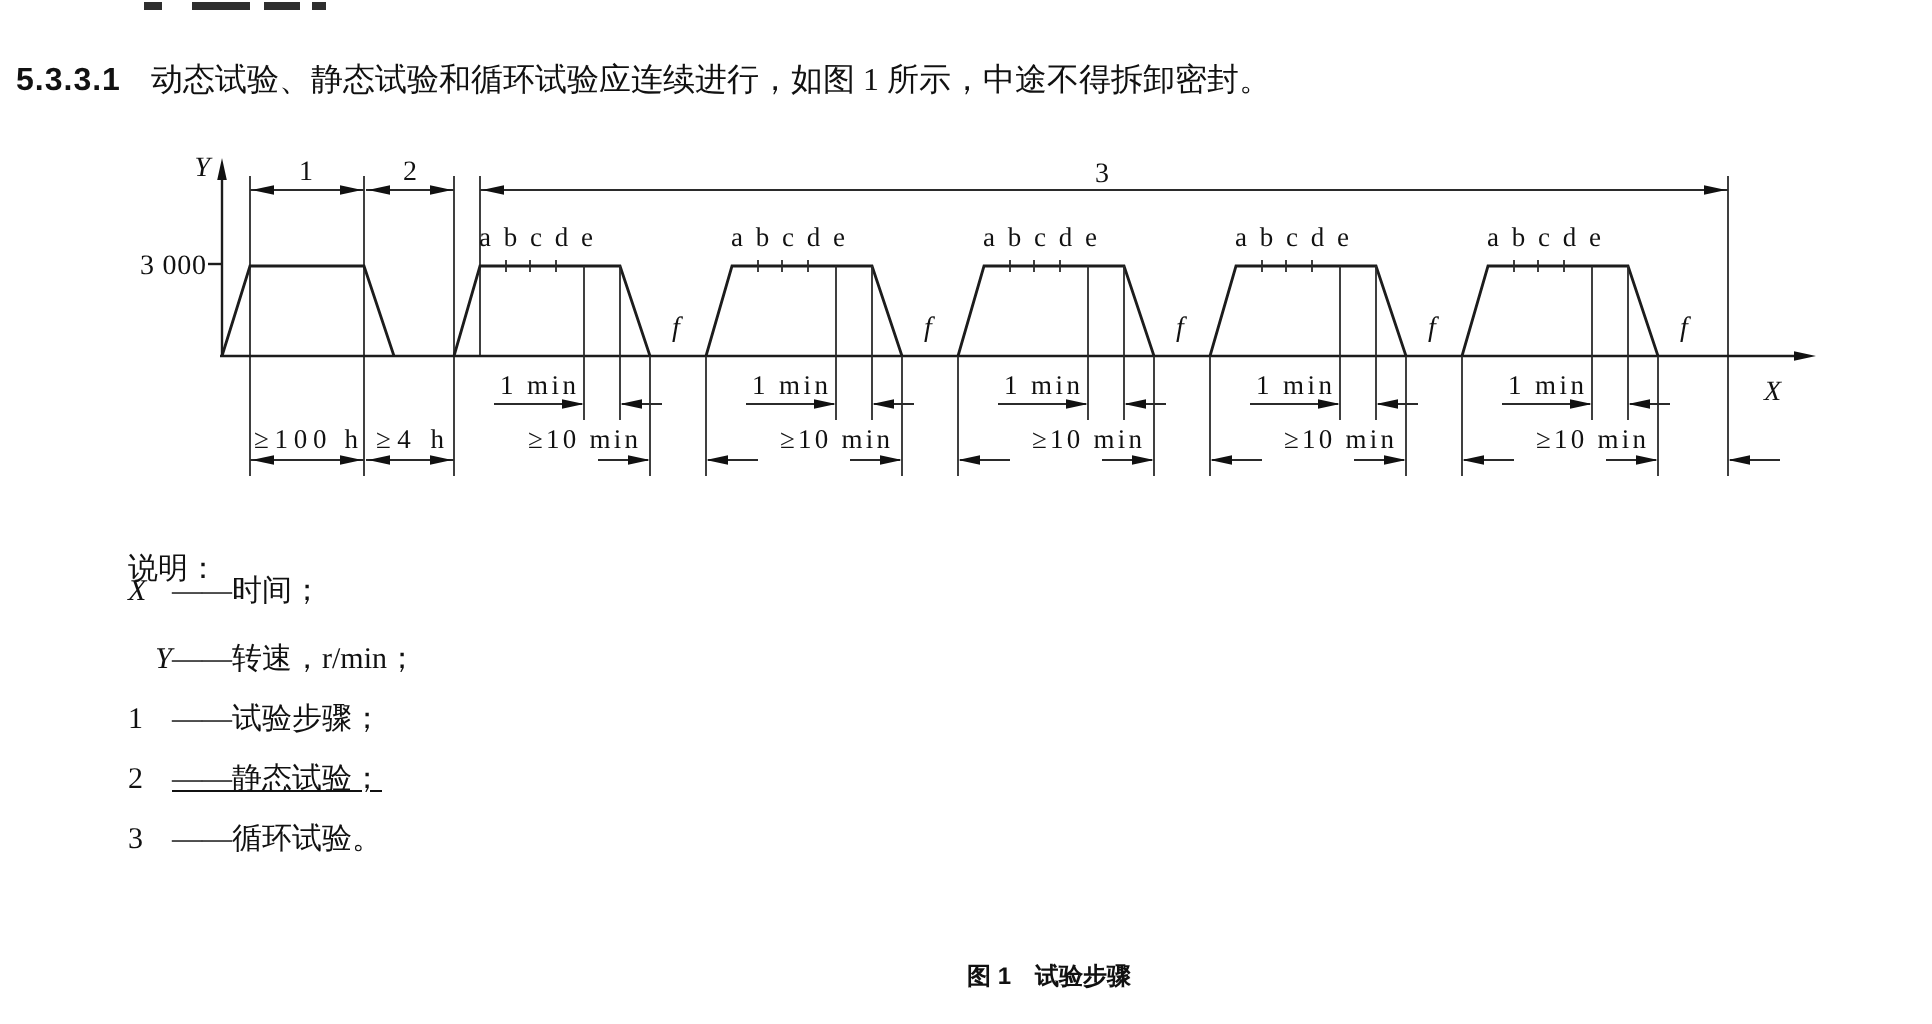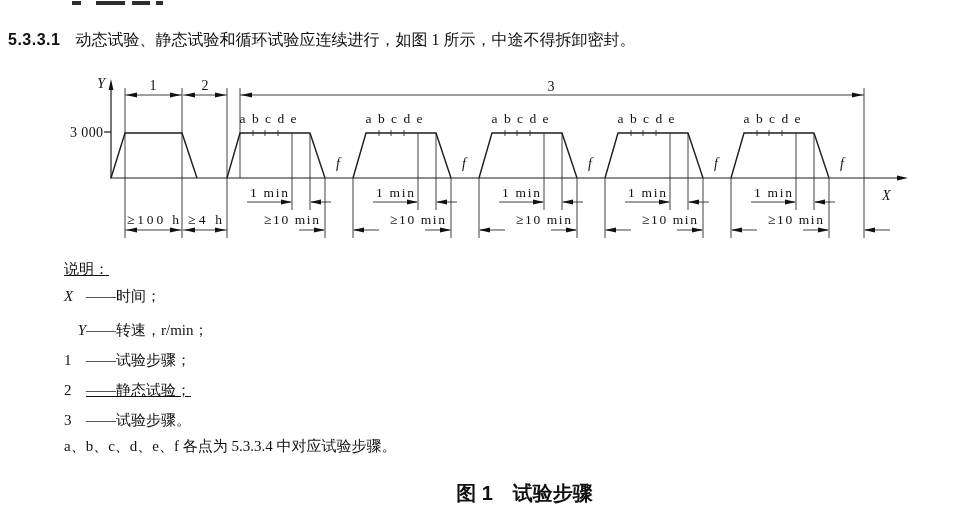--- a/index.html
+++ b/index.html
@@ -19,21 +19,21 @@
   .curve{fill:none;stroke:#1c1c1c;stroke-width:1.4;}
   .axis{stroke:#1c1c1c;stroke-width:1.2;fill:none;}
   .thin{stroke:#2b2b2b;stroke-width:0.9;fill:none;}
   .ah{fill:#111;stroke:none;}
   
   .legend-row{position:absolute;left:64px;font-size:15px;white-space:nowrap;line-height:17px;}
   .legend-row .term{display:inline-block;min-width:22px;}
   .legend-row.italic .term{font-style:italic;}
   
   .caption{position:absolute;left:0;right:0;top:480px;text-align:center;padding-left:36px;
-           font-family:"Liberation Sans","DejaVu Sans",sans-serif;font-weight:bold;font-size:20px;
+           font-family:"Liberation Sans","DejaVu Sans",sans-serif;font-weight:bold;font-size:12px;
            white-space:pre;margin-left:47px;}
 </style>
 </head>
 <body>
 
 <div class="page">
 
   <div>
     <span class="frag" style="left:72px;width:9px;"></span>
     <span class="frag" style="left:96px;width:29px;"></span>
@@ -198,24 +198,23 @@
         <path d="M688,202L699,199.6L699,204.4Z"></path>
         <path d="M703,230L692,227.6L692,232.4Z"></path>
         <path d="M731,230L742,227.6L742,232.4Z"></path>
         <path d="M796,202L785,199.6L785,204.4Z"></path>
         <path d="M814,202L825,199.6L825,204.4Z"></path>
         <path d="M829,230L818,227.6L818,232.4Z"></path>
         <path d="M864,230L875,227.6L875,232.4Z"></path>
       </g>
   </svg>
 
-  <div class="legend-row" style="top:261px;text-decoration:underline;">说明：</div>
+  <div class="legend-row" style="top:277px;">说明：</div>
   <div id="legend-items">
       <div class="legend-row italic" style="top: 288px;"><span class="term">X</span><span>——时间；</span></div>
       <div class="legend-row italic" style="top: 322px; text-align: right;"><span class="term">Y</span><span>——转速，r/min；</span></div>
       <div class="legend-row" style="top: 352px;"><span class="term">1</span><span>——试验步骤；</span></div>
       <div class="legend-row" style="top: 382px; text-decoration: underline;"><span class="term">2</span><span>——静态试验；</span></div>
-      <div class="legend-row" style="top: 412px;"><span class="term">3</span><span>——试验步骤。</span></div>
+      <div class="legend-row" style="top: 412px;"><span class="term">3</span><span>——循环试验。</span></div>
     </div>
-  <div class="legend-row" style="top:438px;">a、b、c、d、e、f 各点为 5.3.3.4 中对应试验步骤。</div>
 
   <div class="caption">图 1　试验步骤</div>
 </div>
 
 </body></html>

